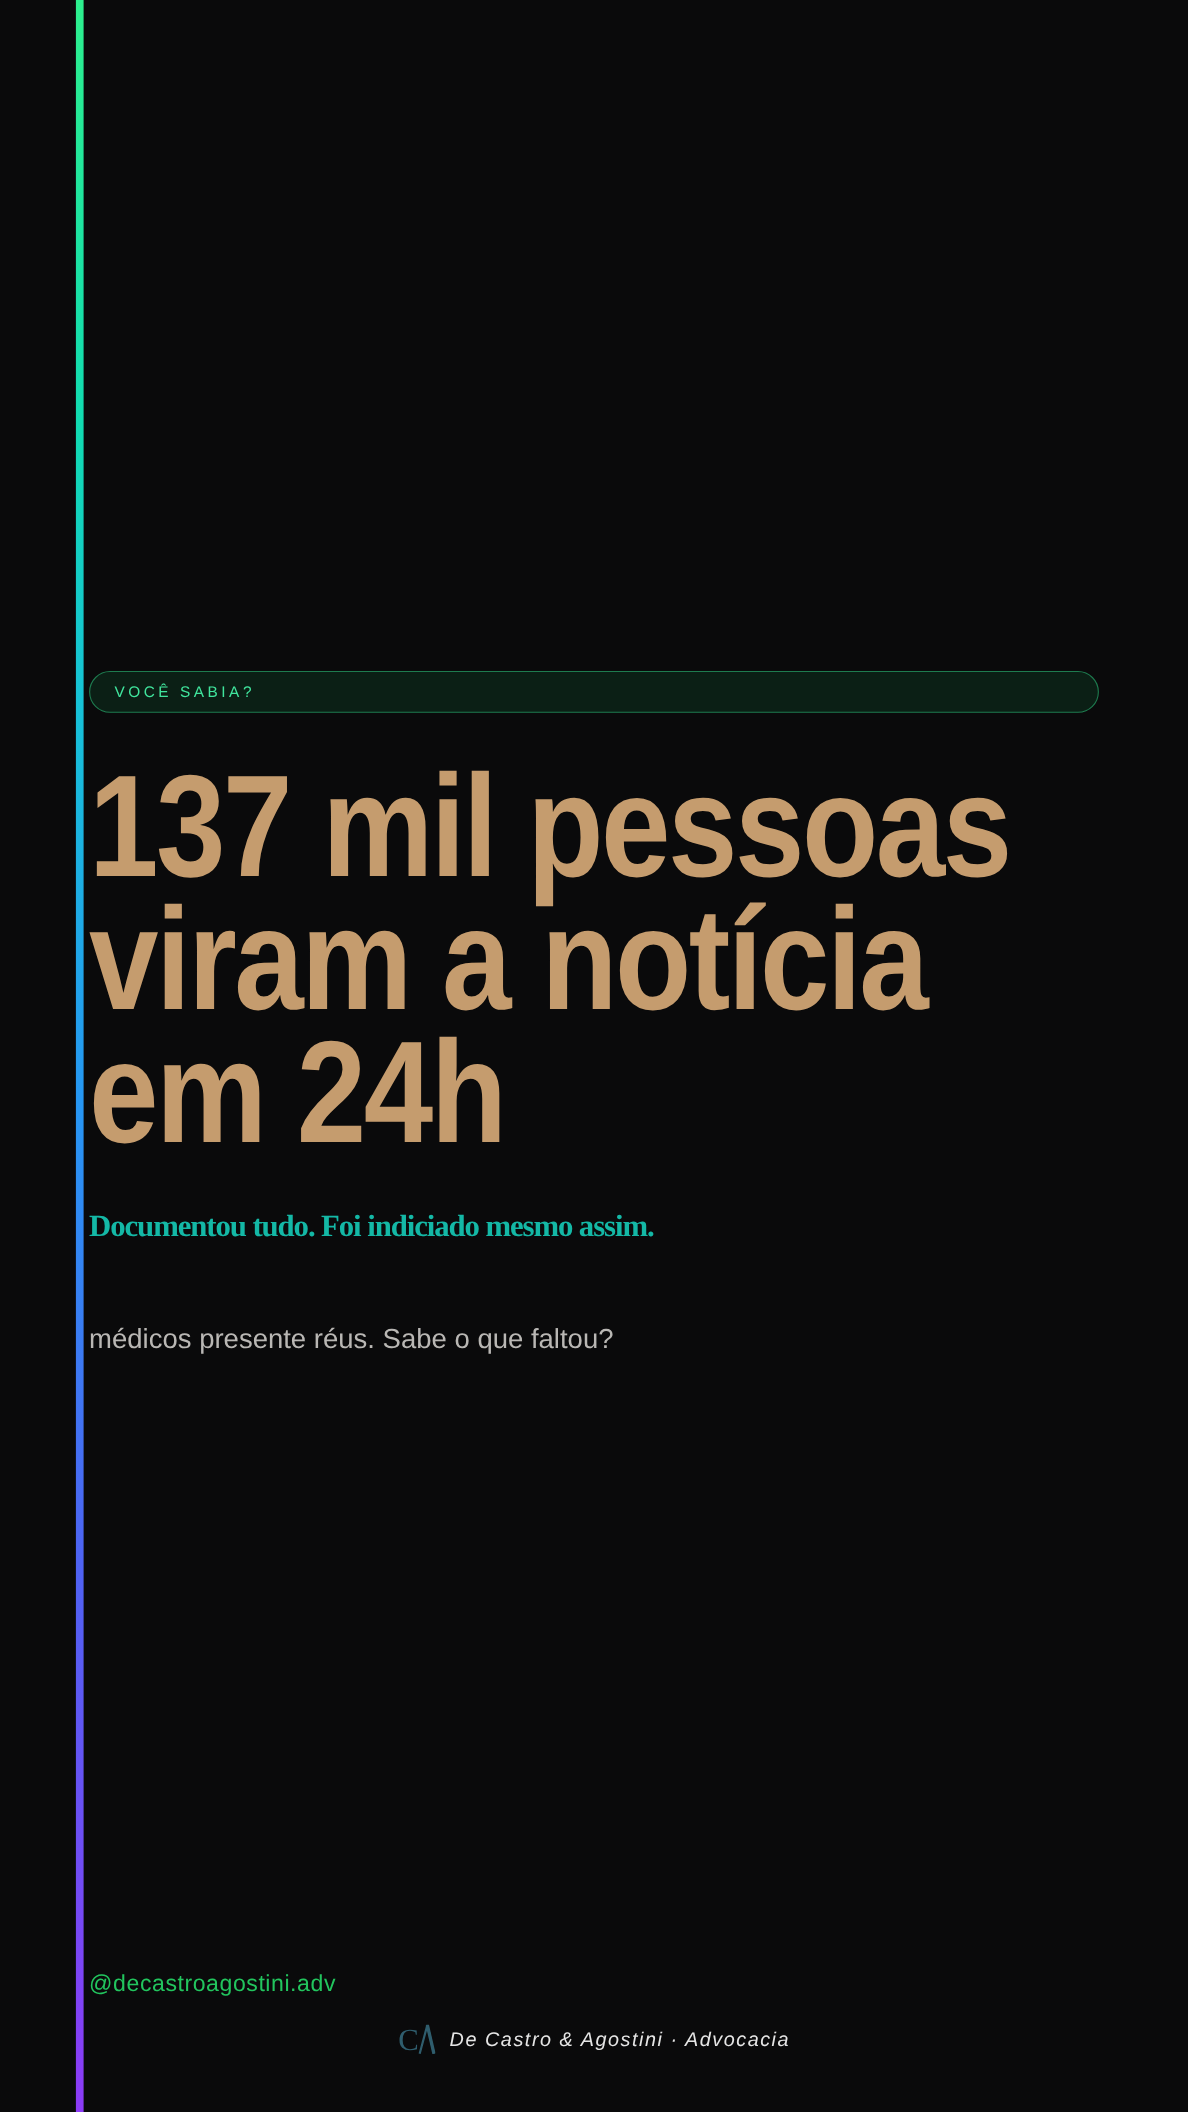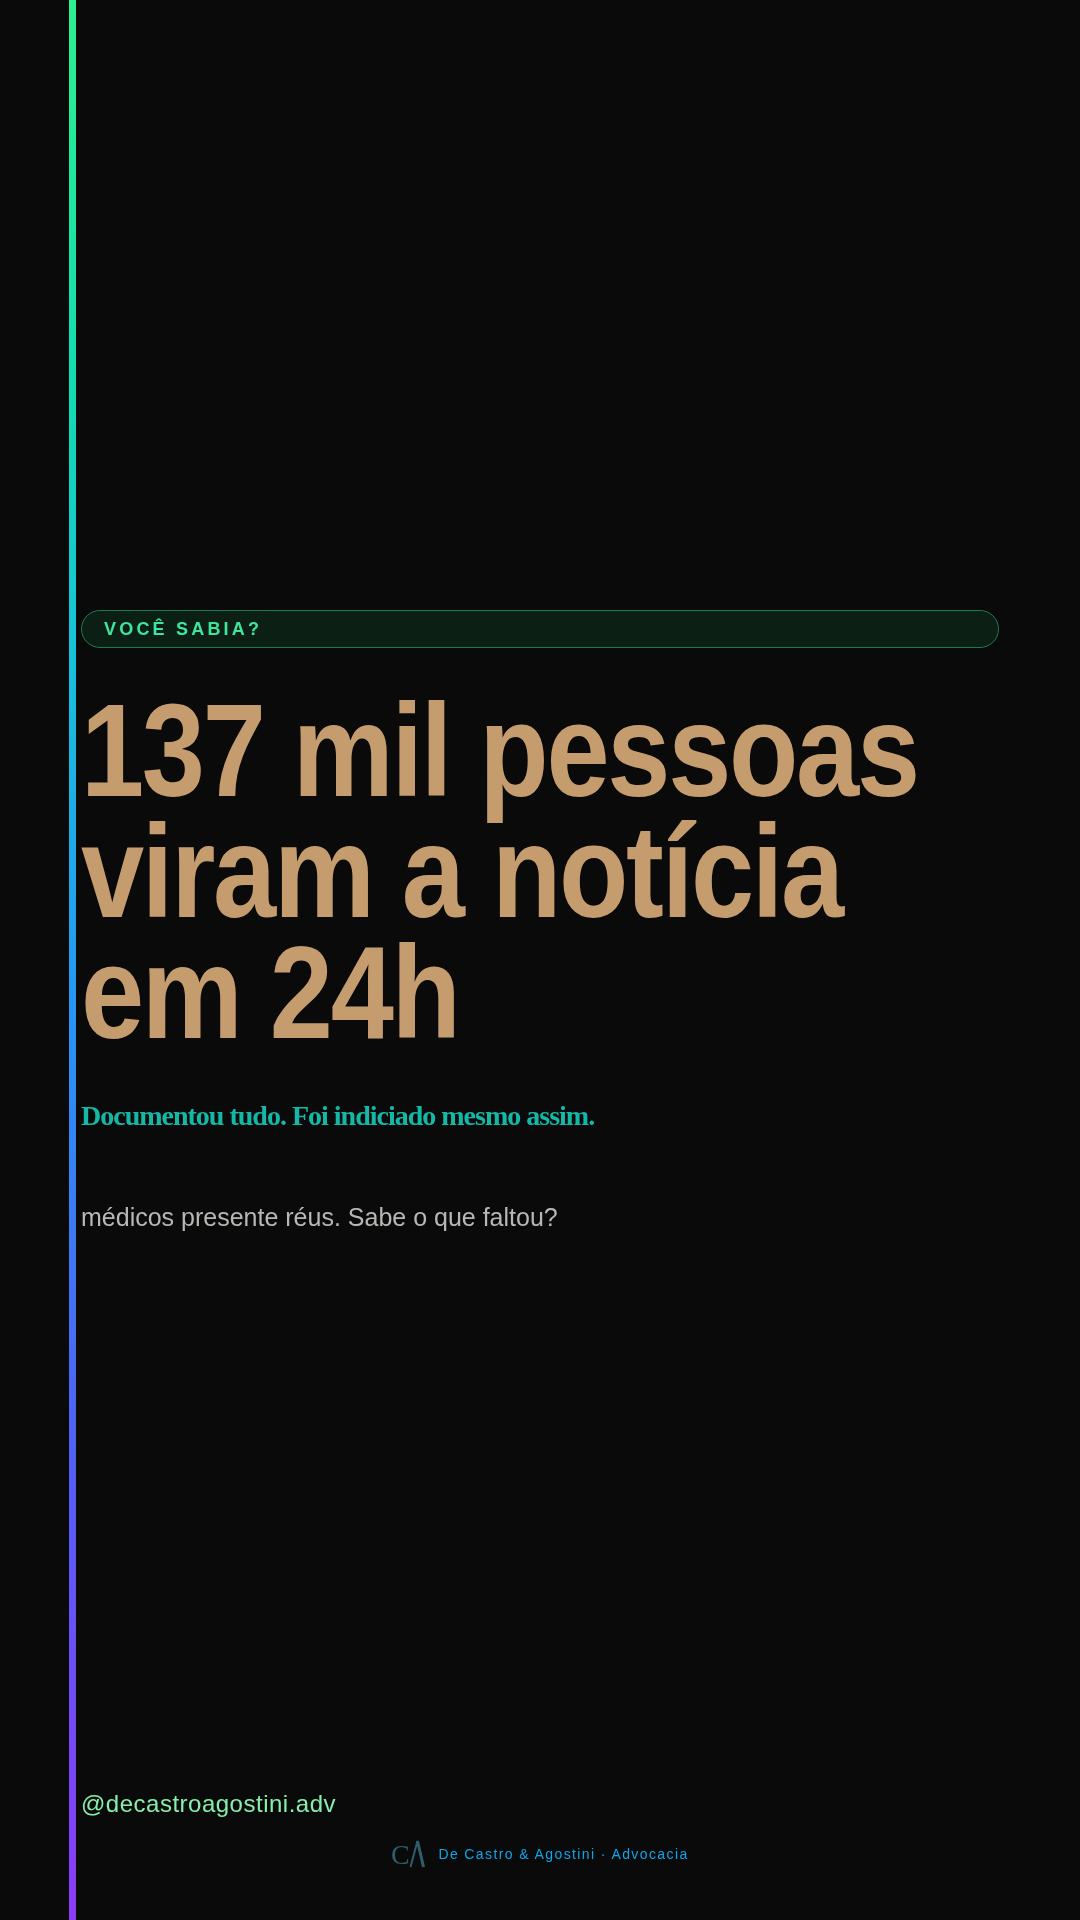--- a/index.html
+++ b/index.html
@@ -31,22 +31,22 @@
     left: 81px; top: 610px;
     width: 916px; height: 36px;
     border: 1px solid #1E7B4F;
     background: #0B1F15;
     border-radius: 19px;
     display: flex;
     align-items: center;
   }
   .badge span {
     padding-left: 22px;
-    font-size: 18px;
-    font-weight: bold;
+    font-size: 14px;
+    font-weight: normal;
     letter-spacing: 3.2px;
     color: #40E59D;
   }
   
   .headline {
     position: absolute;
     left: 81px; top: 690px;
     font-size: 132px;
     line-height: 121px;
     font-weight: bold;
@@ -77,41 +77,42 @@
     font-size: 25px;
     line-height: 43px;
     font-weight: 300;
     color: #B9B7B4;
   }
   .body-copy div { white-space: nowrap; }
   
   .handle {
     position: absolute;
     left: 81px; top: 1790px;
-    font-size: 24px;
+    font-size: 21px;
     line-height: 28px;
-    color: #86efac;
+    color: #22c55e;
     letter-spacing: 0.5px;
     text-align: center;
   }
   .brand-row {
     position: absolute;
     left: 0; top: 1838px;
     width: 1080px; height: 32px;
     display: flex;
     align-items: center;
     justify-content: center;
     gap: 13px;
   }
   .brand-logo { width: 34px; height: 30px; flex: 0 0 auto; }
   .brand-name {
-    font-size: 14px;
+    font-size: 18px;
     letter-spacing: 1.4px;
-    color: #0ea5e9;
+    color: #e5e5e5;
     white-space: nowrap;
+    font-style: italic;
   }
 </style>
 </head>
 <body>
 
 <div class="stage">
 
   <div class="accent-bar"></div>
 
   <div class="badge">

